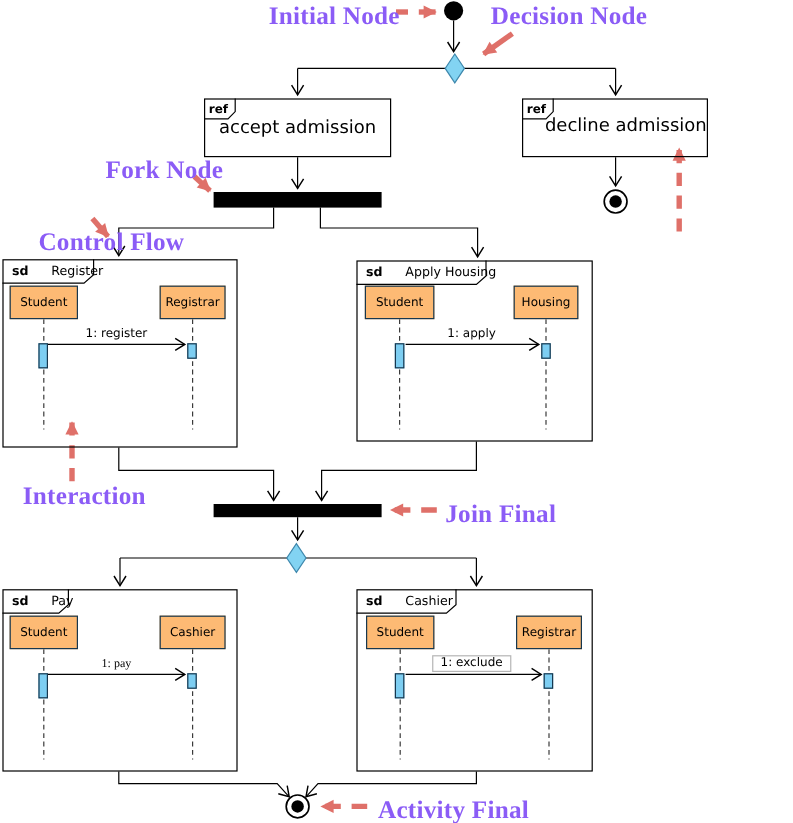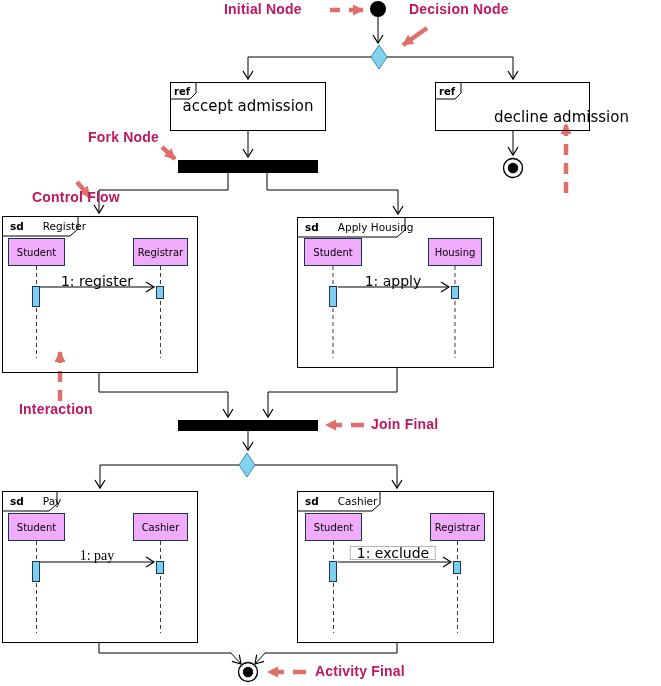--- a/index.html
+++ b/index.html
@@ -7,29 +7,29 @@
     position:relative; width:661px; height:686px; background:#ffffff;
     font-family:"DejaVu Sans", sans-serif; overflow:hidden;
   }
   .layer { position:absolute; left:0; top:0; }
   .frame { position:absolute; border:1px solid #000; box-sizing:border-box; background:transparent; }
   .tabtext { position:absolute; font-size:10.5px; color:#000; white-space:nowrap; line-height:18px; }
   .tabtext .kw { font-weight:bold; }
   .tabtext .nm { margin-left:3px;padding-left:16px; }
   .refbody { position:absolute; font-size:15px; color:#000; text-align:center; }
   .head {
-    position:absolute; background:#f0abfc; border:1px solid #17374E; box-sizing:border-box;
+    position:absolute; background:#fdba74; border:1px solid #17374E; box-sizing:border-box;
     display:flex; align-items:center; justify-content:center; font-size:10px; color:#000;
   }
   .act { position:absolute; background:#7DCEF2; border:1px solid #17374E; box-sizing:border-box; }
-  .msg { position:absolute; font-size:14px; color:#000; transform:translateX(-50%); white-space:nowrap; }
+  .msg { position:absolute; font-size:10px; color:#000; transform:translateX(-50%); white-space:nowrap; }
   .msgbox { border:1px solid #B5B5B5; background:#fff; padding:0 6px; line-height:12px; }
   .ann {
-    position:absolute; color:#be185d; font-weight:bold; font-size:14px;
-    font-family:Liberation Sans, sans-serif; white-space:nowrap; letter-spacing:0.2px;
+    position:absolute; color:#8b5cf6; font-weight:bold; font-size:21px;
+    font-family:Liberation Serif, serif; white-space:nowrap; letter-spacing:0.2px;
   }
 </style>
 </head>
 <body>
 
 <div class="canvas">
 
   <svg class="layer" width="661" height="686" viewBox="0 0 661 686">
     <defs>
       <marker id="mV" markerUnits="userSpaceOnUse" markerWidth="14" markerHeight="14" refX="10" refY="7" orient="auto">
@@ -112,21 +112,21 @@
       <line x1="306" y1="672" x2="268" y2="672" stroke-dasharray="13 9" marker-end="url(#mRed)"></line>
     </g>
   </svg>
 
   <div class="frame" style="left:170px; top:82px; width:156px; height:49px;"></div>
   <div class="tabtext" style="left:174px; top:83px; font-weight:bold; font-size:10px;">ref</div>
   <div class="refbody" style="left:170px; top:97px; width:156px;">accept admission</div>
 
   <div class="frame" style="left:435px; top:82px; width:155px; height:49px;"></div>
   <div class="tabtext" style="left:439px; top:83px; font-weight:bold; font-size:10px;">ref</div>
-  <div class="refbody" style="left:435px; top:108px; width:173px;margin-left:40px;">decline admission</div>
+  <div class="refbody" style="left:435px; top:95px; width:173px;">decline admission</div>
 
   <div class="frame" style="left:2px; top:216px; width:196px; height:157px;"></div>
   <div class="tabtext" style="left:10px; top:217px;">
     <span class="kw">sd</span><span class="nm">Register</span>
   </div>
   <div class="head" style="left:8px; top:238px; width:57px; height:28px;">Student</div>
   <div class="head" style="left:133px; top:238px; width:55px; height:28px;">Registrar</div>
   <div class="msg" style="left:97px; top:273px;">1: register</div>
   <div class="act" style="left:32px; top:286px; width:8px; height:21px;"></div>
   <div class="act" style="left:156px; top:286px; width:8px; height:13px;"></div>

